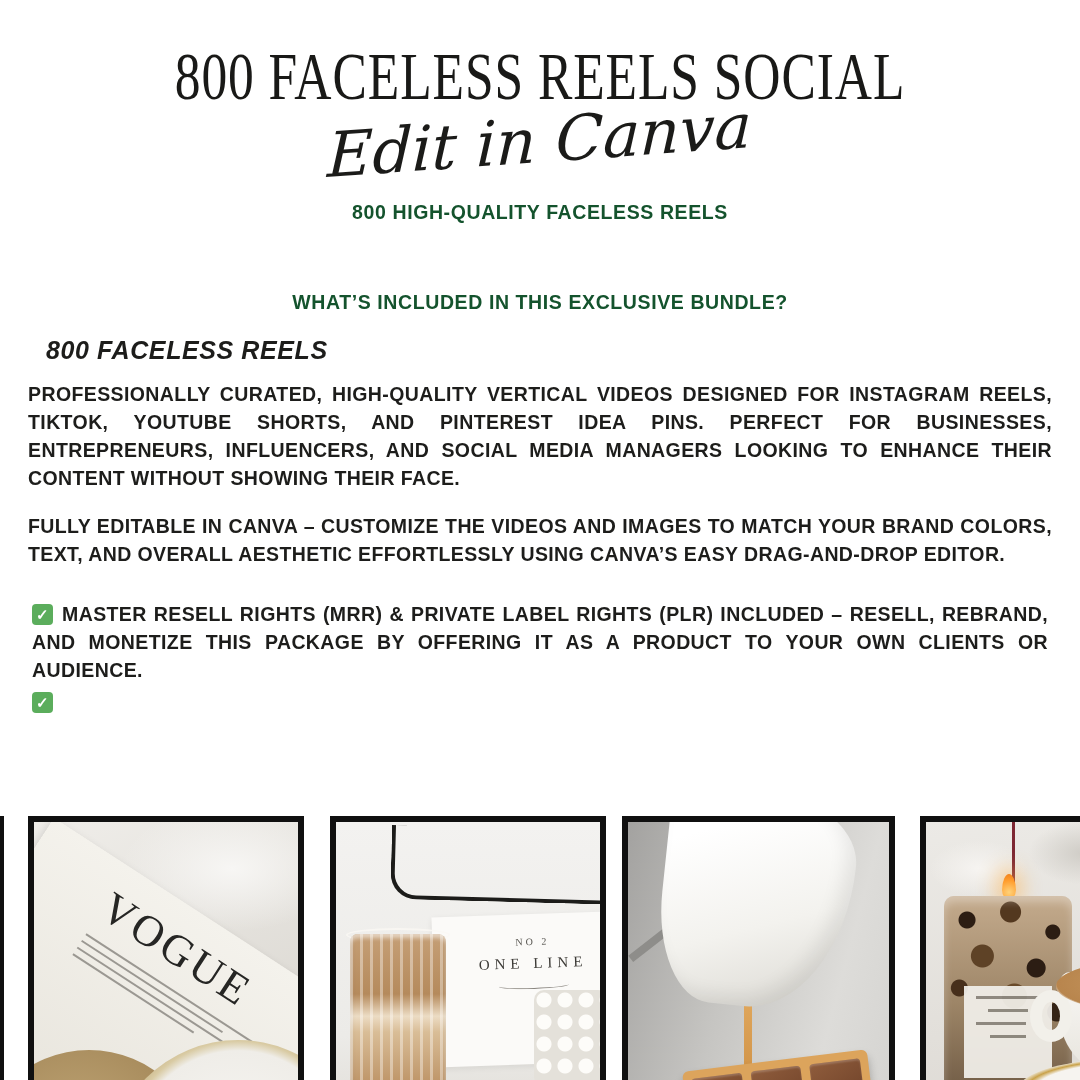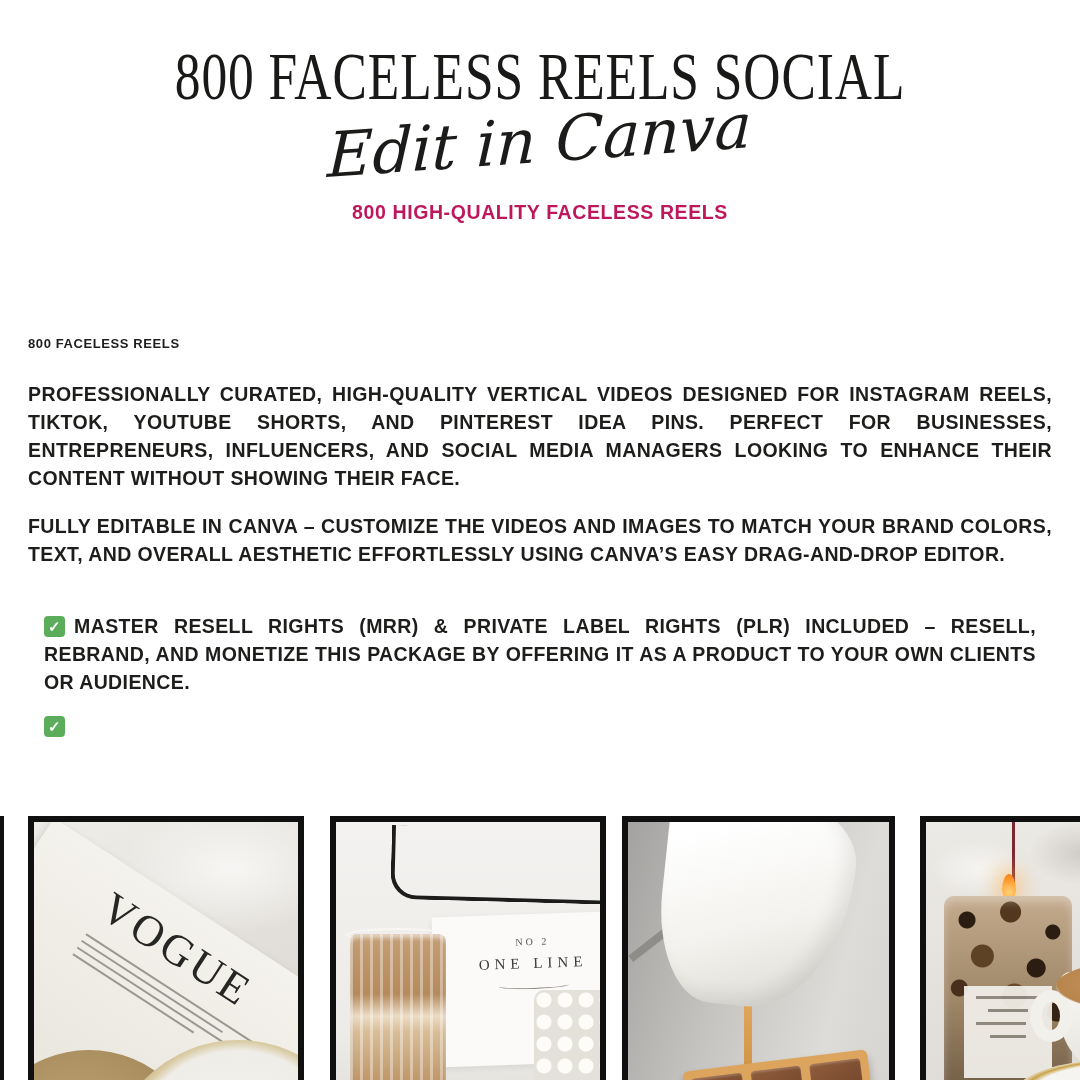--- a/index.html
+++ b/index.html
@@ -7,32 +7,32 @@
           font-family:"Liberation Sans",sans-serif;color:#1d1d1b;}
   
   .title{position:absolute;top:38px;left:0;right:0;text-align:center;}
   .title span{display:inline-block;font-family:"Liberation Serif",serif;font-weight:400;
       font-size:56px;letter-spacing:1px;color:#191917;transform:scale(.92,1.2);transform-origin:center top;}
   .script-sub{position:absolute;top:104px;left:0;right:0;text-align:center;}
   .script-sub span{display:inline-block;font-family:"DejaVu Serif",serif;font-style:italic;
       font-size:62px;color:#1b1b19;transform:rotate(-4deg) skewX(-6deg);}
   
   .cline{position:absolute;left:0;right:0;text-align:center;font-weight:700;
-      font-size:19.5px;letter-spacing:.6px;color:#be185d;}
+      font-size:19.5px;letter-spacing:.6px;color:#14532d;}
   .cline1{top:201px;}
   .cline2{top:251px;}
   .cline3{top:291px;}
   
-  .lheading{position:absolute;top:336px;left:28px;font-weight:700;font-size:13px;letter-spacing:.6px;}
+  .lheading{position:absolute;top:336px;left:46px;font-weight:700;font-size:25px;letter-spacing:.6px;font-style:italic;}
   .para{position:absolute;left:28px;width:1024px;font-weight:700;font-size:19.5px;
       line-height:28px;letter-spacing:.4px;text-align:justify;}
   .para1{top:380px;}
   .para2{top:512px;}
   .bullets{position:absolute;top:596px;left:28px;width:1024px;}
-  .bullets p{margin:16px;font-weight:700;font-size:19.5px;line-height:28px;letter-spacing:.4px;text-align:justify;}
+  .bullets p{margin:4px;font-weight:700;font-size:19.5px;line-height:28px;letter-spacing:.4px;text-align:justify;}
   .check{display:inline-block;width:21px;height:21px;border-radius:4px;background:#5bad5c;
       vertical-align:-4px;margin-right:9px;position:relative;}
   .check::after{content:"✓";position:absolute;left:0;top:0;width:21px;height:21px;line-height:21px;
       text-align:center;color:#ffffff;font-size:15px;font-weight:700;}
   
   .photo{position:absolute;top:816px;height:400px;box-sizing:border-box;border:6px solid #101010;
       background:#e8e6e2;overflow:hidden;}
   .photo .inner{position:absolute;inset:0;overflow:hidden;}
   .p-sliver{left:-210px;width:214px;}
   .p1{left:28px;width:276px;}
@@ -121,20 +121,21 @@
 <body>
 
 <div class="canvas">
 
   <h1 class="title" style="margin:0;font-weight:400;"><span>800 FACELESS REELS SOCIAL</span></h1>
   <div class="script-sub">
     <span>Edit in Canva</span>
   </div>
 
   <div class="cline cline1">800 HIGH-QUALITY FACELESS REELS</div>
+  <div class="cline cline3">WHAT’S INCLUDED IN THIS EXCLUSIVE BUNDLE?</div>
 
   <div class="lheading">800 FACELESS REELS</div>
   <p class="para para1" style="margin:0;">PROFESSIONALLY CURATED, HIGH-QUALITY VERTICAL VIDEOS DESIGNED FOR INSTAGRAM REELS, TIKTOK, YOUTUBE SHORTS, AND PINTEREST IDEA PINS. PERFECT FOR BUSINESSES, ENTREPRENEURS, INFLUENCERS, AND SOCIAL MEDIA MANAGERS LOOKING TO ENHANCE THEIR CONTENT WITHOUT SHOWING THEIR FACE.</p>
   <p class="para para2" style="margin:0;">FULLY EDITABLE IN CANVA – CUSTOMIZE THE VIDEOS AND IMAGES TO MATCH YOUR BRAND COLORS, TEXT, AND OVERALL AESTHETIC EFFORTLESSLY USING CANVA’S EASY DRAG-AND-DROP EDITOR.</p>
 
   <div class="bullets">
     <p><span class="check"></span><span>MASTER RESELL RIGHTS (MRR) &amp; PRIVATE LABEL RIGHTS (PLR) INCLUDED – RESELL, REBRAND, AND MONETIZE THIS PACKAGE BY OFFERING IT AS A PRODUCT TO YOUR OWN CLIENTS OR AUDIENCE.</span></p>
     <p><span class="check"></span></p>
   </div>
 

